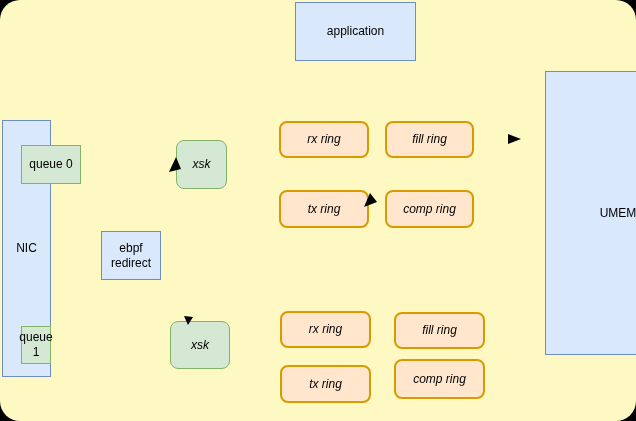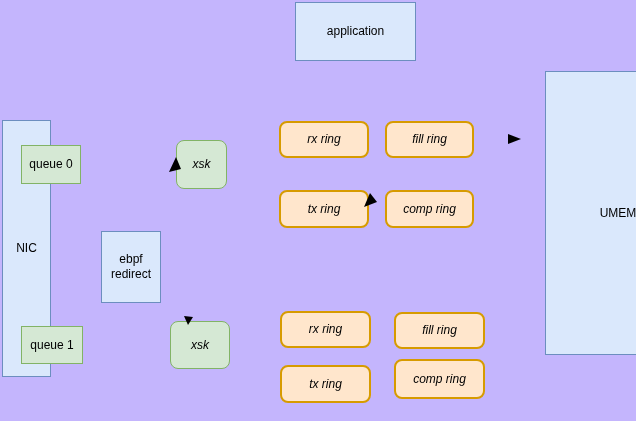--- a/index.html
+++ b/index.html
@@ -4,24 +4,25 @@
 <style>
   html, body {
     margin: 0; padding: 0;
     width: 636px; height: 421px;
     overflow: hidden;
     background: #000000;
   }
   .canvas {
     position: relative;
     width: 636px; height: 421px;
-    background: #c4b5fd;
+    background: #fef9c3;
     font-family: "Liberation Sans", sans-serif;
     font-size: 12px;
     color: #000000;
+    border-radius: 20px;
   }
   .node {
     position: absolute;
     box-sizing: border-box;
     display: flex;
     align-items: center;
     justify-content: center;
     text-align: center;
     border: 1px solid #000;
     line-height: 1.25;
@@ -29,22 +30,22 @@
   }
   .blue   { background: var(--blue-fill);   border-color: var(--blue-stroke); }
   .green  { background: var(--green-fill);  border-color: var(--green-stroke); }
   .orange { background: var(--orange-fill); border-color: var(--orange-stroke); border-width: 2px; }
   .rounded { border-radius: 8px; font-style: italic; }
 
   
   .application { left: 295px; top: 2px;   width: 121px; height: 59px; }
   .nic         { left: 2px;   top: 120px; width: 49px;  height: 257px; }
   .queue0      { left: 21px;  top: 145px; width: 60px;  height: 39px; }
-  .queue1      { left: 21px;  top: 326px; width: 62px;  height: 38px; }
-  .ebpf        { left: 101px; top: 231px; width: 60px;  height: 72px; }
+  .queue1      { left: 21px;  top: 326px; width: 30px;  height: 38px; }
+  .ebpf        { left: 101px; top: 231px; width: 60px;  height: 49px; }
   .xsk-top     { left: 176px; top: 140px; width: 51px;  height: 49px; }
   .xsk-bottom  { left: 170px; top: 321px; width: 60px;  height: 48px; }
   .rx-top      { left: 279px; top: 121px; width: 90px;  height: 37px; }
   .fill-top    { left: 385px; top: 121px; width: 89px;  height: 37px; }
   .tx-top      { left: 279px; top: 190px; width: 90px;  height: 38px; }
   .comp-top    { left: 385px; top: 190px; width: 89px;  height: 38px; }
   .rx-bottom   { left: 280px; top: 311px; width: 91px;  height: 37px; }
   .fill-bottom { left: 394px; top: 312px; width: 91px;  height: 37px; }
   .tx-bottom   { left: 280px; top: 365px; width: 91px;  height: 38px; }
   .comp-bottom { left: 394px; top: 359px; width: 91px;  height: 40px; }

